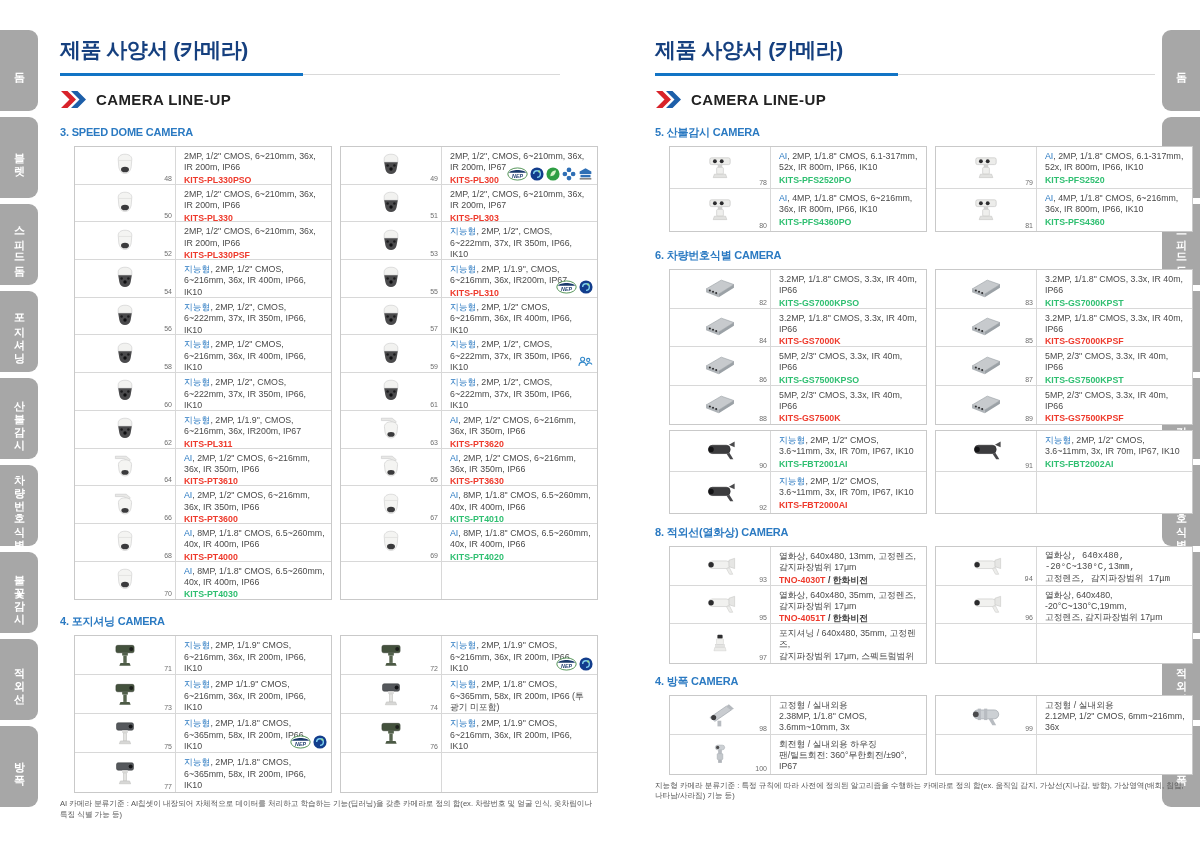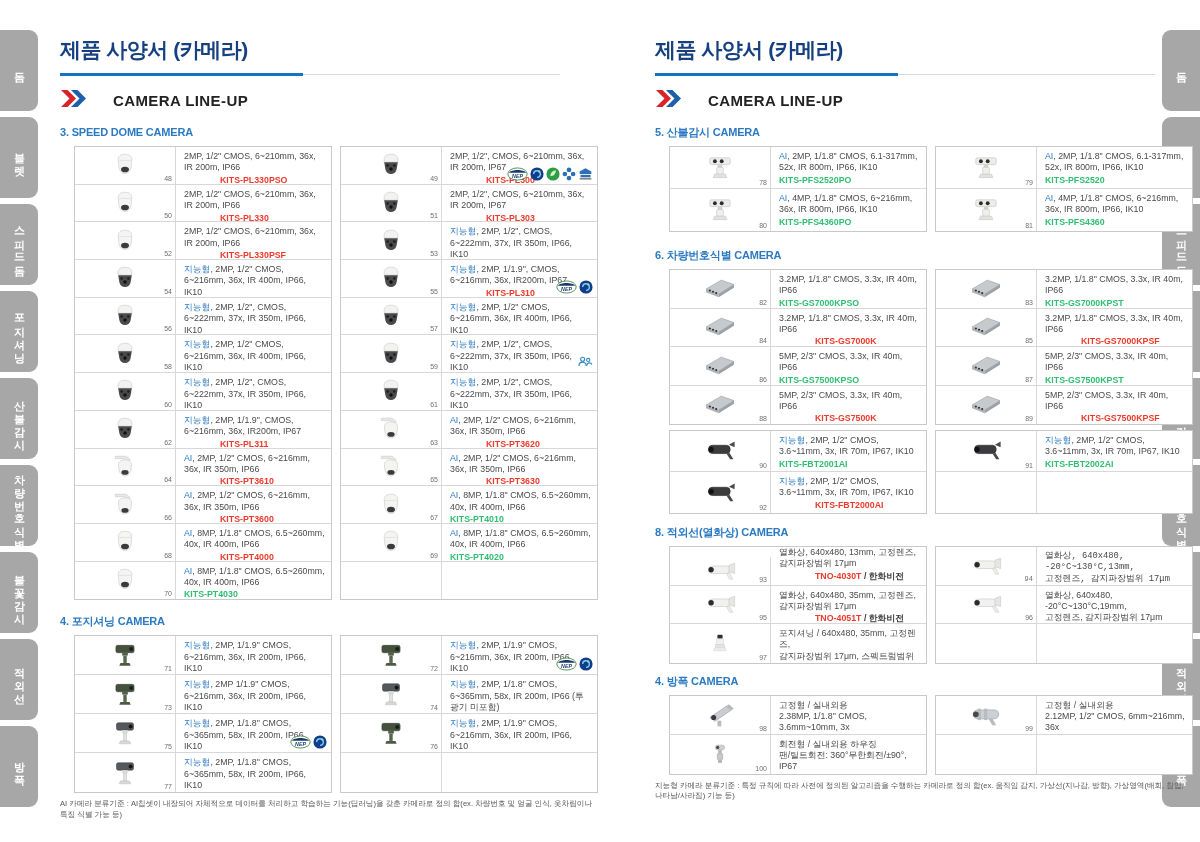--- a/index.html
+++ b/index.html
@@ -12,35 +12,35 @@
   .side-tab{height:81px;background:#a7a7a7;color:#fff;display:flex;align-items:center;justify-content:center;
             writing-mode:vertical-rl;text-orientation:upright;font-size:11px;letter-spacing:2px;font-weight:bold;}
   .tab-col.left .side-tab{border-radius:0 9px 9px 0;}
   .tab-col.right .side-tab{border-radius:9px 0 0 9px;}
   
   .page{position:absolute;top:0;width:540px;}
   .page-title{margin:0;padding-top:36px;font-size:21px;font-weight:bold;color:#16407f;letter-spacing:-0.5px;}
   .title-rule{position:relative;margin-top:9px;width:500px;height:3px;}
   .rule-gray{position:absolute;left:0;top:1px;width:100%;height:1px;background:#d9d9d9;}
   .rule-blue{position:absolute;left:0;top:0;width:243px;height:3px;background:#1274c5;}
-  .lineup{margin-top:15px;display:flex;align-items:center;gap:25px;height:18px;}
+  .lineup{margin-top:15px;display:flex;align-items:flex-start;gap:8px;height:18px;}
   .lineup-label{font-size:15px;font-weight:bold;color:#222;letter-spacing:0.4px;}
   .sec-heading{margin:0;font-size:11px;line-height:18px;font-weight:bold;color:#2b7ac2;letter-spacing:-0.2px;}
   .cols{display:flex;gap:8px;margin-left:14px;margin-top:5px;}
   .spec-table{width:256px;border:1px solid #c9c9c9;background:#fff;}
   .row{display:flex;border-bottom:1px solid #d8d8d8;box-sizing:border-box;}
   .row:last-child{border-bottom:none;}
   .img-cell{width:100px;position:relative;border-right:1px solid #d8d8d8;display:flex;align-items:center;justify-content:center;flex:none;}
   .cam-icon svg{display:block;}
   .num{position:absolute;right:3px;bottom:2px;font-size:7px;color:#6e6e6e;}
   .txt-cell{flex:1;padding:4px 5px 3px 8px;position:relative;overflow:hidden;}
   .spec{font-size:8.8px;color:#4a4a4a;line-height:1.3;white-space:pre-line;}
   .kw{color:#2b7ac2;}
   .model-line{margin-top:1px;font-size:8.8px;font-weight:bold;line-height:1.25;}
-  .model.red{color:#ee3a2c;margin-left:36px;}
+  .model.red{color:#ee3a2c;}
   .model.green{color:#2fbf71;}
   .vendor{color:#3c3c3c;}
   .badges{position:absolute;right:4px;bottom:3px;display:flex;gap:2px;align-items:center;}
   .badges svg{display:block;}
   .page-footer{margin-top:6px;width:535px;font-size:7.6px;color:#555;line-height:1.35;}
 </style>
 </head>
 <body>
 
 <div class="canvas">
@@ -1084,21 +1084,21 @@
       <div class="badges"></div>
     </div>
   </div>
             </div>
           </div>
   </div>
         <div class="section">
     <h2 class="sec-heading" style="margin-top: 9px;">8. 적외선(열화상) CAMERA</h2>
     <div class="cols">
             <div class="spec-table">
-              <div class="row" style="height: 38.5px; align-items: flex-end;">
+              <div class="row" style="height: 38.5px;">
     <div class="img-cell">
       <span class="cam-icon">
                     <svg width="40" height="28" viewBox="0 0 60 44">
                       <rect x="12" y="14" width="34" height="12" rx="6" fill="#f1f1ef" stroke="#c9c9c7"></rect>
                       <circle cx="16" cy="20" r="4.2" fill="#2b2b2d"></circle>
                       <path d="M44 13l9-3v16l-9-3z" fill="#e6e6e4" stroke="#c9c9c7"></path>
                       <path d="M40 26l5 9h5l-5-10z" fill="#ededeb" stroke="#cfcfcd"></path>
                     </svg>
                   </span>
       <span class="num">93</span>

